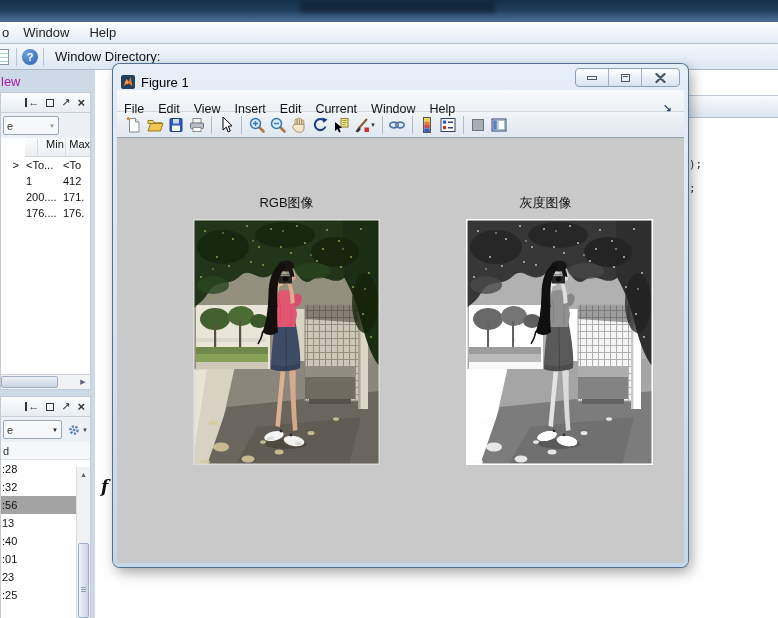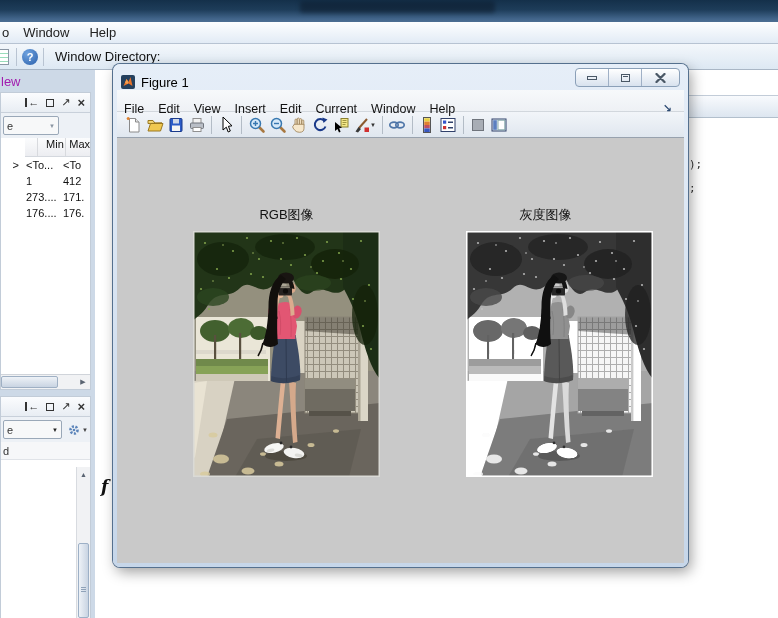--- a/index.html
+++ b/index.html
@@ -99,21 +99,21 @@
   .fig-menubar{height:22px;background:linear-gradient(#f7f9fb,#eef1f5);border-bottom:1px solid #d2d7dd;
     display:flex;align-items:center;font-size:12.5px;color:#111;position:relative;}
   .fig-menubar span{padding:0 7px;margin-top:16px;}
   .dock-arrow{position:absolute;right:5px;font-size:11px;font-weight:bold;color:#2c4a72;}
   .fig-toolbar{height:26px;background:linear-gradient(#f2f5f9,#e0e7ef);border-bottom:1px solid #98a2ae;
     display:flex;align-items:center;padding-left:6px;}
   .ticon{width:21px;height:20px;display:flex;align-items:center;justify-content:center;}
   .fsep{width:1px;height:18px;background:#b3bcc6;margin:0 4px;}
   .mini-arr{font-size:6px;color:#333;margin-left:-2px;margin-right:2px;}
   .fig-canvas{position:relative;height:425px;background:#c9c9c9;}
-  .plot{position:absolute;top:68px;width:187px;}
+  .plot{position:absolute;top:56px;width:187px;}
   .plot-title{height:16px;text-align:center;font-size:13px;color:#111;margin-bottom:9px;}
   .photo{display:block;width:187px;height:246px;}
   .gray{filter:grayscale(1) brightness(1.22) contrast(1.03);}
 </style>
 </head>
 <body>
 
 <svg width="0" height="0" style="position:absolute" aria-hidden="true">
 <defs>
 <pattern id="lat" width="6" height="7" patternUnits="userSpaceOnUse">
@@ -390,21 +390,21 @@
         <span class="c2">&lt;To...</span>
         <span class="c3">&lt;To</span>
       </div>
       <div class="ws-row">
         <span class="c1"></span>
         <span class="c2">1</span>
         <span class="c3">412</span>
       </div>
       <div class="ws-row">
         <span class="c1"></span>
-        <span class="c2">273....</span>
+        <span class="c2">200....</span>
         <span class="c3">171.</span>
       </div>
       <div class="ws-row">
         <span class="c1"></span>
         <span class="c2">176....</span>
         <span class="c3">176.</span>
       </div>
     </div>
     <div class="hscroll">
       <span class="hthumb"></span>
@@ -427,20 +427,30 @@
         <span class="arr">▼</span>
       </span>
       <span class="gearbtn">
         <svg width="14" height="14" viewBox="0 0 18 18">
             <use href="#ic-gear"></use>
           </svg>
         <span class="arr">▼</span>
       </span>
     </div>
     <div class="hist-header">d</div>
+    <div class="hist-list">
+      <div class="hist-item">:28</div>
+      <div class="hist-item">:32</div>
+      <div class="hist-item sel">:56</div>
+      <div class="hist-item">13</div>
+      <div class="hist-item">:40</div>
+      <div class="hist-item">:01</div>
+      <div class="hist-item">23</div>
+      <div class="hist-item">:25</div>
+    </div>
     <div class="vscroll">
       <div class="vbtn">▲</div>
       <div class="vthumb">
         <span class="grip">
             <i></i>
             <i></i>
             <i></i>
           </span>
       </div>
     </div>

